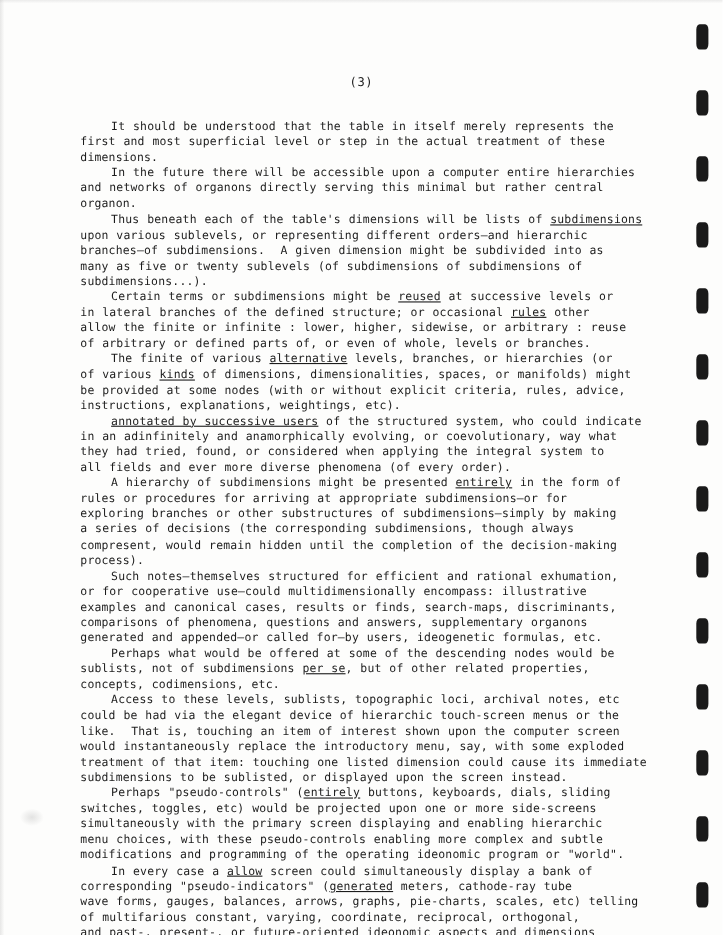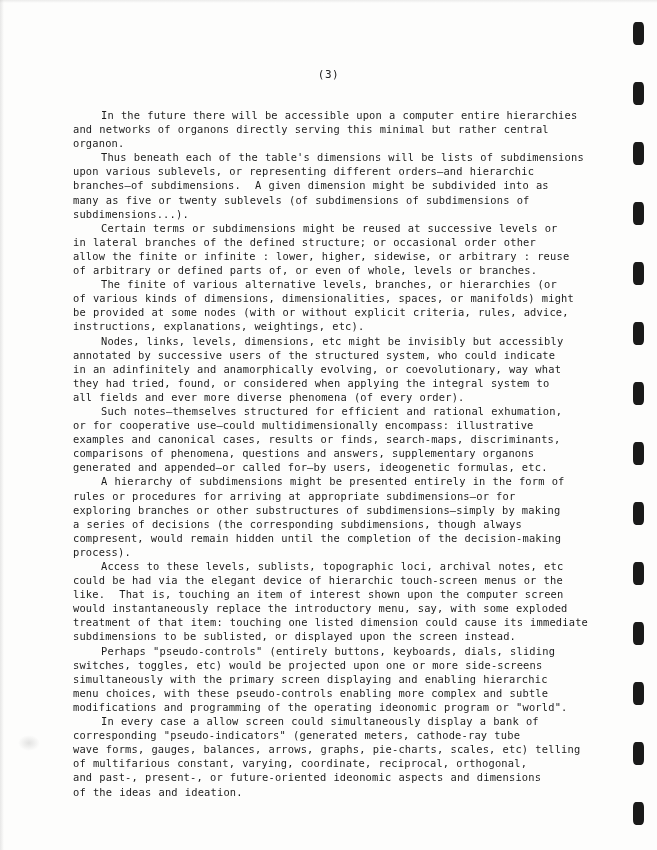--- a/index.html
+++ b/index.html
@@ -46,21 +46,21 @@
     color: #1c1c1c;
     text-align: left;
     white-space: pre-wrap;
     word-spacing: 0.6px;
   }
   .para {
     margin: 0;
     text-indent: 28px;
     white-space: pre-wrap;
   }
-  .u { }
+  .u { text-decoration: underline; }
 
   
   .binder-marks {
     position: absolute;
     top: 0;
     right: 0;
     width: 40px;
     height: 850px;
   }
   .binder-mark {
@@ -98,46 +98,49 @@
 </head>
 <body>
 
 <div class="page">
 
   <div class="scan-edge-top"></div>
   <div class="scan-edge-left"></div>
 
   <div class="page-number">(3)</div>
 
-  <div class="body-text" id="body-text"><p class="para"><span>In the future there will be accessible upon a computer entire hierarchies
+  <div class="body-text" id="body-text"><p class="para"><span>It should be understood that the table in itself merely represents the
+first and most superficial level or step in the actual treatment of these
+dimensions.</span></p><p class="para"><span>In the future there will be accessible upon a computer entire hierarchies
 and networks of organons directly serving this minimal but rather central
 organon.</span></p><p class="para"><span>Thus beneath each of the table's dimensions will be lists of </span><span class="u">subdimensions</span><span>
 upon various sublevels, or representing different orders—and hierarchic
 branches—of subdimensions.  A given dimension might be subdivided into as
 many as five or twenty sublevels (of subdimensions of subdimensions of
 subdimensions...).</span></p><p class="para"><span>Certain terms or subdimensions might be </span><span class="u">reused</span><span> at successive levels or
-in lateral branches of the defined structure; or occasional </span><span class="u">order</span><span> other
+in lateral branches of the defined structure; or occasional </span><span class="u">rules</span><span> other
 allow the finite or infinite : lower, higher, sidewise, or arbitrary : reuse
 of arbitrary or defined parts of, or even of whole, levels or branches.</span></p><p class="para"><span>The finite of various </span><span class="u">alternative</span><span> levels, branches, or hierarchies (or
 of various </span><span class="u">kinds</span><span> of dimensions, dimensionalities, spaces, or manifolds) might
 be provided at some nodes (with or without explicit criteria, rules, advice,
-instructions, explanations, weightings, etc).</span></p><p class="para"><span>Nodes, links, levels, dimensions, etc might be invisibly but accessibly
-</span><span class="u">annotated by successive users</span><span> of the structured system, who could indicate
+instructions, explanations, weightings, etc).</span></p><p class="para"><span class="u">annotated by successive users</span><span> of the structured system, who could indicate
 in an adinfinitely and anamorphically evolving, or coevolutionary, way what
 they had tried, found, or considered when applying the integral system to
-all fields and ever more diverse phenomena (of every order).</span></p><p class="para"><span>Such notes—themselves structured for efficient and rational exhumation,
-or for cooperative use—could multidimensionally encompass: illustrative
-examples and canonical cases, results or finds, search-maps, discriminants,
-comparisons of phenomena, questions and answers, supplementary organons
-generated and appended—or called for—by users, ideogenetic formulas, etc.</span></p><p class="para"><span>A hierarchy of subdimensions might be presented </span><span class="u">entirely</span><span> in the form of
+all fields and ever more diverse phenomena (of every order).</span></p><p class="para"><span>A hierarchy of subdimensions might be presented </span><span class="u">entirely</span><span> in the form of
 rules or procedures for arriving at appropriate subdimensions—or for
 exploring branches or other substructures of subdimensions—simply by making
 a series of decisions (the corresponding subdimensions, though always
 compresent, would remain hidden until the completion of the decision-making
-process).</span></p><p class="para"><span>Access to these levels, sublists, topographic loci, archival notes, etc
+process).</span></p><p class="para"><span>Such notes—themselves structured for efficient and rational exhumation,
+or for cooperative use—could multidimensionally encompass: illustrative
+examples and canonical cases, results or finds, search-maps, discriminants,
+comparisons of phenomena, questions and answers, supplementary organons
+generated and appended—or called for—by users, ideogenetic formulas, etc.</span></p><p class="para"><span>Perhaps what would be offered at some of the descending nodes would be
+sublists, not of subdimensions </span><span class="u">per se</span><span>, but of other related properties,
+concepts, codimensions, etc.</span></p><p class="para"><span>Access to these levels, sublists, topographic loci, archival notes, etc
 could be had via the elegant device of hierarchic touch-screen menus or the
 like.  That is, touching an item of interest shown upon the computer screen
 would instantaneously replace the introductory menu, say, with some exploded
 treatment of that item: touching one listed dimension could cause its immediate
 subdimensions to be sublisted, or displayed upon the screen instead.</span></p><p class="para"><span>Perhaps "pseudo-controls" (</span><span class="u">entirely</span><span> buttons, keyboards, dials, sliding
 switches, toggles, etc) would be projected upon one or more side-screens
 simultaneously with the primary screen displaying and enabling hierarchic
 menu choices, with these pseudo-controls enabling more complex and subtle
 modifications and programming of the operating ideonomic program or "world".</span></p><p class="para"><span>In every case a </span><span class="u">allow</span><span> screen could simultaneously display a bank of
 corresponding "pseudo-indicators" (</span><span class="u">generated</span><span> meters, cathode-ray tube

